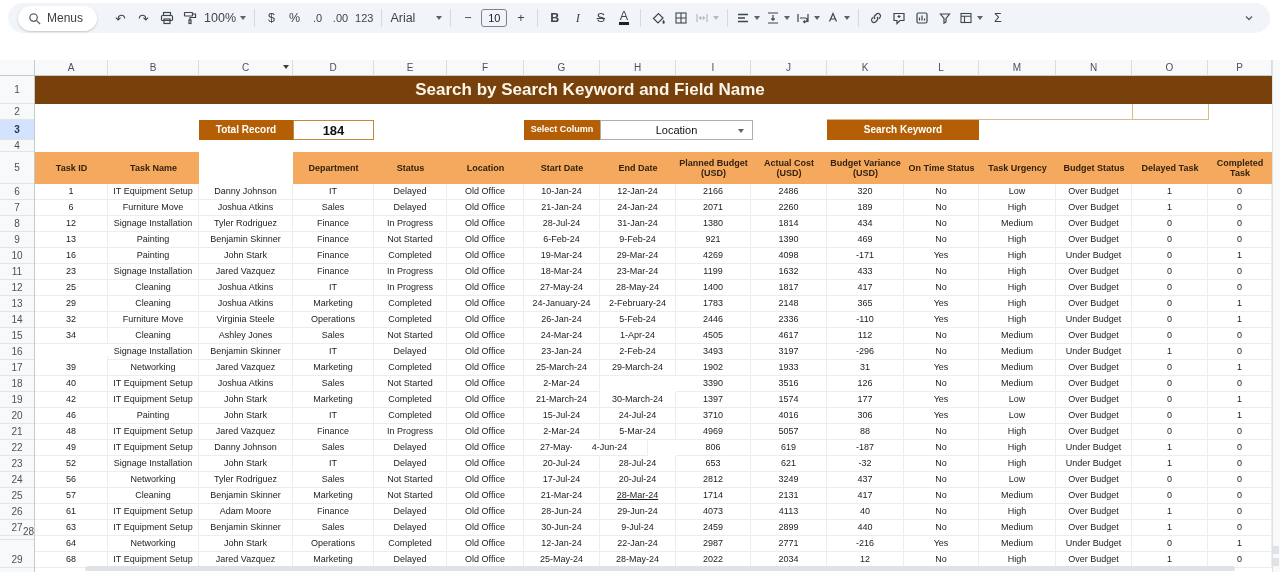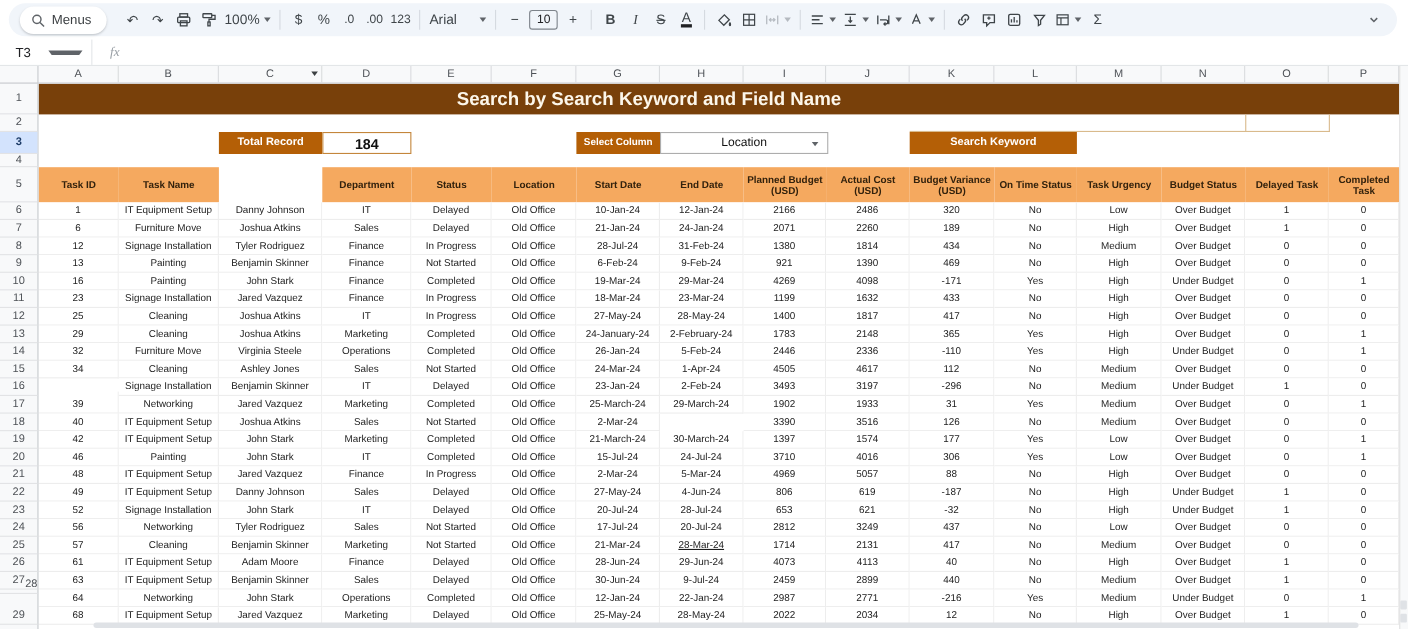--- a/index.html
+++ b/index.html
@@ -219,27 +219,20 @@
     </span>
     <span class="tbtn">Σ</span>
     <span class="spacer"></span>
     <span class="tbtn icon">
       <svg width="14" height="14" viewBox="0 0 14 14" fill="none" stroke="#5f6368" stroke-width="1.4">
           <path d="M4 5.5 7 8.5l3-3"></path>
         </svg>
     </span>
   </div>
 
-  <div id="formulabar">
-    <div id="namebox">
-      <span>T3</span>
-      <span class="caret" style="margin-right:8px;"></span>
-    </div>
-    <span id="fxlabel">fx</span>
-  </div>
 
   <div id="sheet">
     <div id="cells">
       <div class="banner">
         <span class="banner-text">Search by Search Keyword and Field Name</span>
       </div>
       <div class="ghl"></div>
       <div class="gvl gvl1"></div>
       <div class="gvl gvl2"></div>
 
@@ -298,21 +291,21 @@
         <div class="td" style="left: 1056px; top: 140px; width: 76px;">Over Budget</div>
         <div class="td" style="left: 1132px; top: 140px; width: 76px;">1</div>
         <div class="td" style="left: 1208px; top: 140px; width: 64px;">0</div>
         <div class="td" style="left: 35px; top: 156px; width: 73px;">12</div>
         <div class="td" style="left: 108px; top: 156px; width: 91px;">Signage Installation</div>
         <div class="td" style="left: 199px; top: 156px; width: 94px;">Tyler Rodriguez</div>
         <div class="td" style="left: 293px; top: 156px; width: 81px;">Finance</div>
         <div class="td" style="left: 374px; top: 156px; width: 73px;">In Progress</div>
         <div class="td" style="left: 447px; top: 156px; width: 77px;">Old Office</div>
         <div class="td" style="left: 524px; top: 156px; width: 76px;">28-Jul-24</div>
-        <div class="td" style="left: 600px; top: 156px; width: 76px;">31-Feb-24</div>
+        <div class="td" style="left: 600px; top: 156px; width: 76px;">31-Jan-24</div>
         <div class="td" style="left: 676px; top: 156px; width: 75px;">1380</div>
         <div class="td" style="left: 751px; top: 156px; width: 76px;">1814</div>
         <div class="td" style="left: 827px; top: 156px; width: 77px;">434</div>
         <div class="td" style="left: 904px; top: 156px; width: 75px;">No</div>
         <div class="td" style="left: 979px; top: 156px; width: 77px;">Medium</div>
         <div class="td" style="left: 1056px; top: 156px; width: 76px;">Over Budget</div>
         <div class="td" style="left: 1132px; top: 156px; width: 76px;">0</div>
         <div class="td" style="left: 1208px; top: 156px; width: 64px;">0</div>
         <div class="td" style="left: 35px; top: 172px; width: 73px;">13</div>
         <div class="td" style="left: 108px; top: 172px; width: 91px;">Painting</div>
@@ -522,21 +515,21 @@
         <div class="td" style="left: 1056px; top: 364px; width: 76px;">Over Budget</div>
         <div class="td" style="left: 1132px; top: 364px; width: 76px;">0</div>
         <div class="td" style="left: 1208px; top: 364px; width: 64px;">0</div>
         <div class="td" style="left: 35px; top: 380px; width: 73px;">49</div>
         <div class="td" style="left: 108px; top: 380px; width: 91px;">IT Equipment Setup</div>
         <div class="td" style="left: 199px; top: 380px; width: 94px;">Danny Johnson</div>
         <div class="td" style="left: 293px; top: 380px; width: 81px;">Sales</div>
         <div class="td" style="left: 374px; top: 380px; width: 73px;">Delayed</div>
         <div class="td" style="left: 447px; top: 380px; width: 77px;">Old Office</div>
         <div class="td" style="left: 524px; top: 380px; width: 76px;">27-May-24</div>
-        <div class="td" style="left: 600px; top: 380px; width: 76px;">4-Jun-24</div>
+        <div class="td" style="left: 572px; top: 380px; width: 76px;">4-Jun-24</div>
         <div class="td" style="left: 676px; top: 380px; width: 75px;">806</div>
         <div class="td" style="left: 751px; top: 380px; width: 76px;">619</div>
         <div class="td" style="left: 827px; top: 380px; width: 77px;">-187</div>
         <div class="td" style="left: 904px; top: 380px; width: 75px;">No</div>
         <div class="td" style="left: 979px; top: 380px; width: 77px;">High</div>
         <div class="td" style="left: 1056px; top: 380px; width: 76px;">Under Budget</div>
         <div class="td" style="left: 1132px; top: 380px; width: 76px;">1</div>
         <div class="td" style="left: 1208px; top: 380px; width: 64px;">0</div>
         <div class="td" style="left: 35px; top: 396px; width: 73px;">52</div>
         <div class="td" style="left: 108px; top: 396px; width: 91px;">Signage Installation</div>

